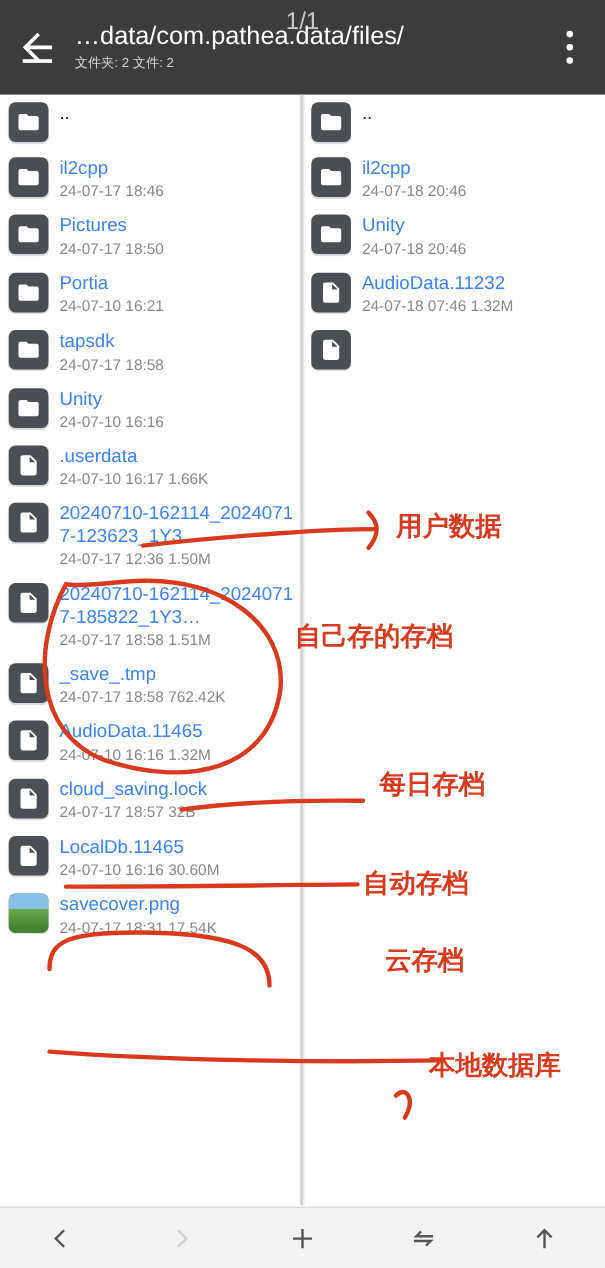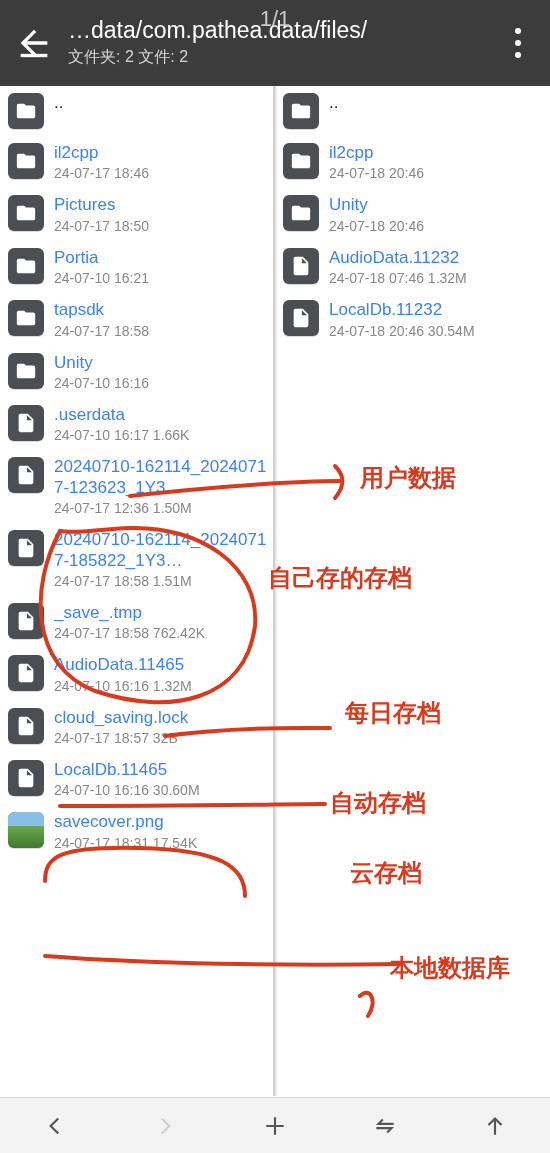--- a/index.html
+++ b/index.html
@@ -9,21 +9,21 @@
     color: #fff;
     height: 86px;
     display: flex;
     align-items: center;
     padding: 0 14px;
     position: relative;
   }
   .back { width: 40px; height: 40px; display:flex; align-items:center; justify-content:center; }
   .header-text { flex: 1; margin-left: 14px; }
   .path { font-size: 23px; font-weight: 400; line-height: 1.1; }
-  .count { font-size: 16px; color: #d6d6d6; margin-top: 4px; }
+  .count { font-size: 12px; color: #d6d6d6; margin-top: 4px; }
   .dots { width: 36px; display:flex; flex-direction:column; align-items:center; gap:6px; padding:4px 0; }
   .dots span { width:6px; height:6px; border-radius:50%; background:#fff; }
   .header-center { position:absolute; left:0; right:0; top:6px; text-align:center; font-size:22px; color:#c9c9c9; pointer-events:none;}
   .panes { display:flex; position:relative; height:1010px; }
   .pane { width:50%; overflow:hidden; }
   .pane.left { border-right: 2px solid #d0d0d0; }
   .pane.left::after{ content:""; position:absolute; left:275px; top:0; width:3px; height:100%; background:linear-gradient(to right, rgba(0,0,0,0.12), transparent);}
   .item { display:flex; align-items:flex-start; padding:7px 6px 7px 8px; }
   .icon {
     width:36px; height:36px; border-radius:6px;
@@ -265,24 +265,20 @@
          <div class="name">AudioData.11232</div>
          <div class="meta">24-07-18 07:46  1.32M</div>
        </div>
       </div>
       <div class="item">
         <div class="icon">
           <svg viewBox="0 0 24 24">
             <path d="M14 2H6c-1.1 0-2 .9-2 2v16c0 1.1.9 2 2 2h12c1.1 0 2-.9 2-2V8l-6-6zM13 9V3.5L18.5 9H13z"></path>
           </svg>
         </div>
-        <div class="info">
-         <div class="name">LocalDb.11232</div>
-         <div class="meta">24-07-18 20:46  30.54M</div>
-       </div>
       </div>
     </div>
 </div>
 
 <svg class="overlay" viewBox="0 0 550 1010">
   <g stroke="#d93a1e" stroke-width="4" fill="none" stroke-linecap="round">
 
     <path d="M130 410 C 220 400, 300 395, 340 395"></path>
     <path d="M335 380 C 345 390, 345 400, 335 412"></path>
 

